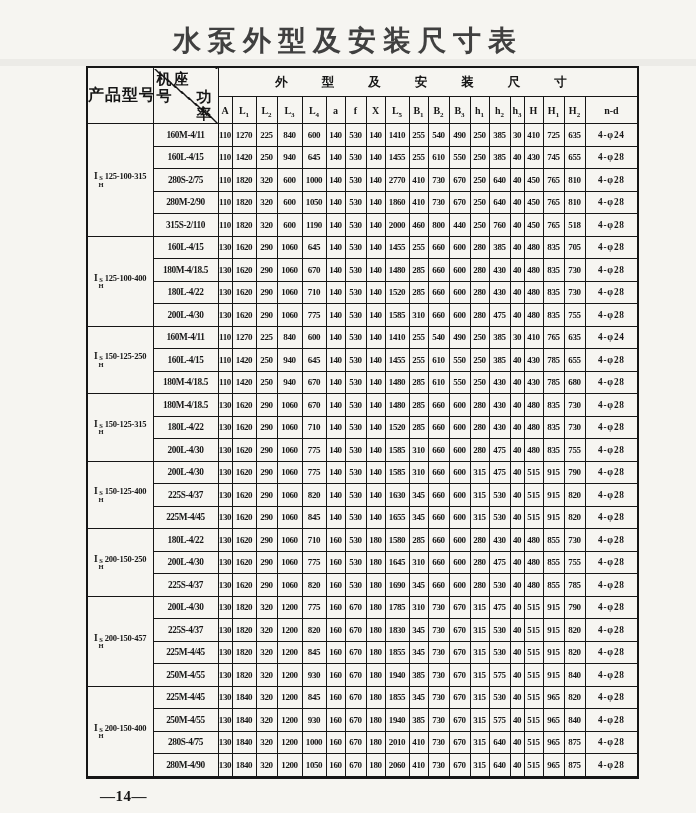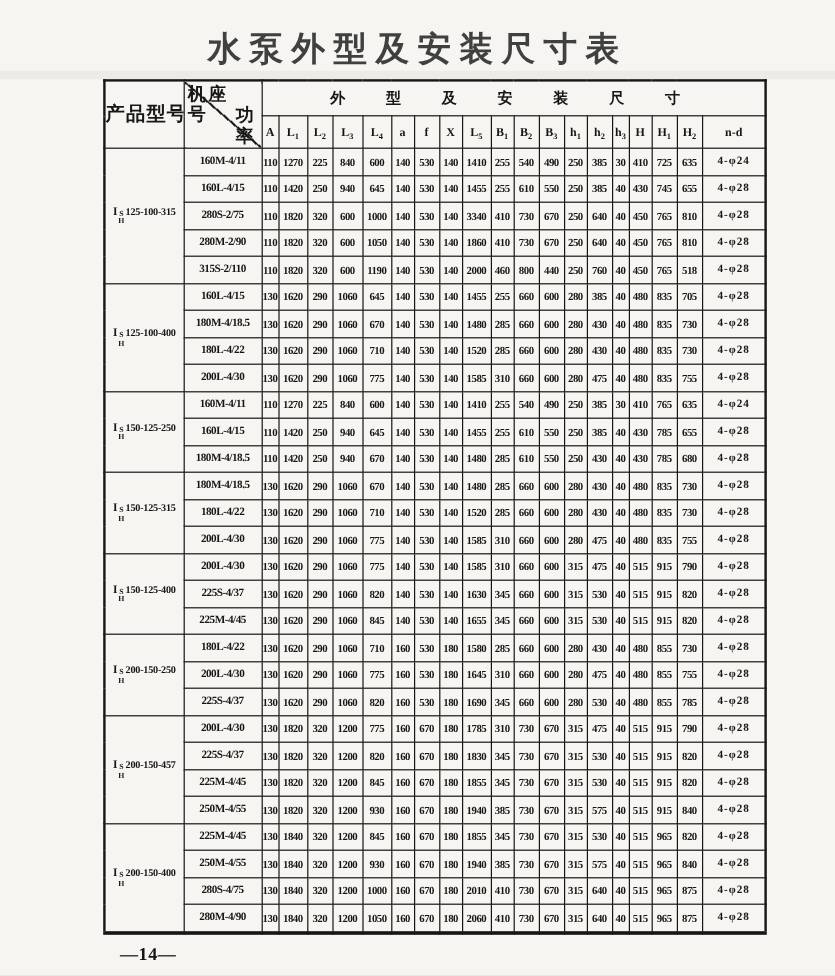--- a/index.html
+++ b/index.html
@@ -167,21 +167,21 @@
         <tr>
           <td class="spec-cell">280S-2/75</td>
           <td class="num-cell">110</td>
           <td class="num-cell">1820</td>
           <td class="num-cell">320</td>
           <td class="num-cell">600</td>
           <td class="num-cell">1000</td>
           <td class="num-cell">140</td>
           <td class="num-cell">530</td>
           <td class="num-cell">140</td>
-          <td class="num-cell">3340</td>
+          <td class="num-cell">2770</td>
           <td class="num-cell">410</td>
           <td class="num-cell">730</td>
           <td class="num-cell">670</td>
           <td class="num-cell">250</td>
           <td class="num-cell">640</td>
           <td class="num-cell">40</td>
           <td class="num-cell">450</td>
           <td class="num-cell">765</td>
           <td class="num-cell">810</td>
           <td class="nd">4-φ28</td>

